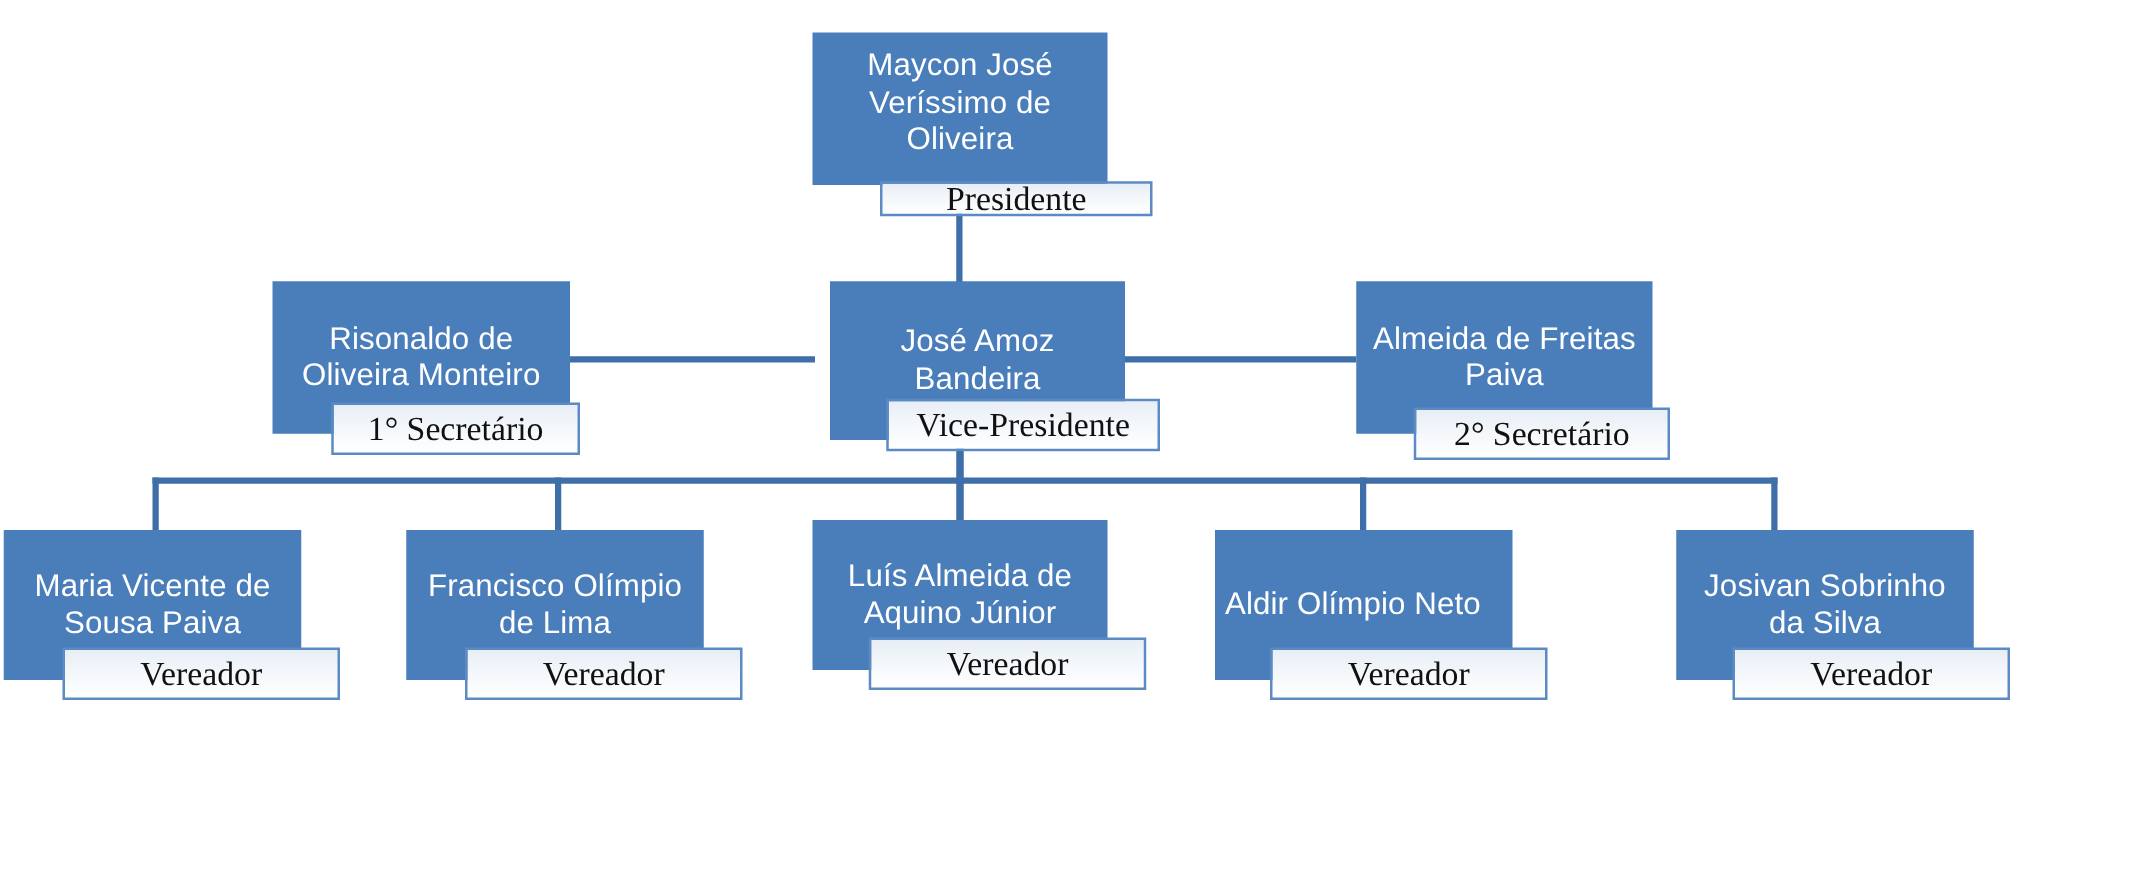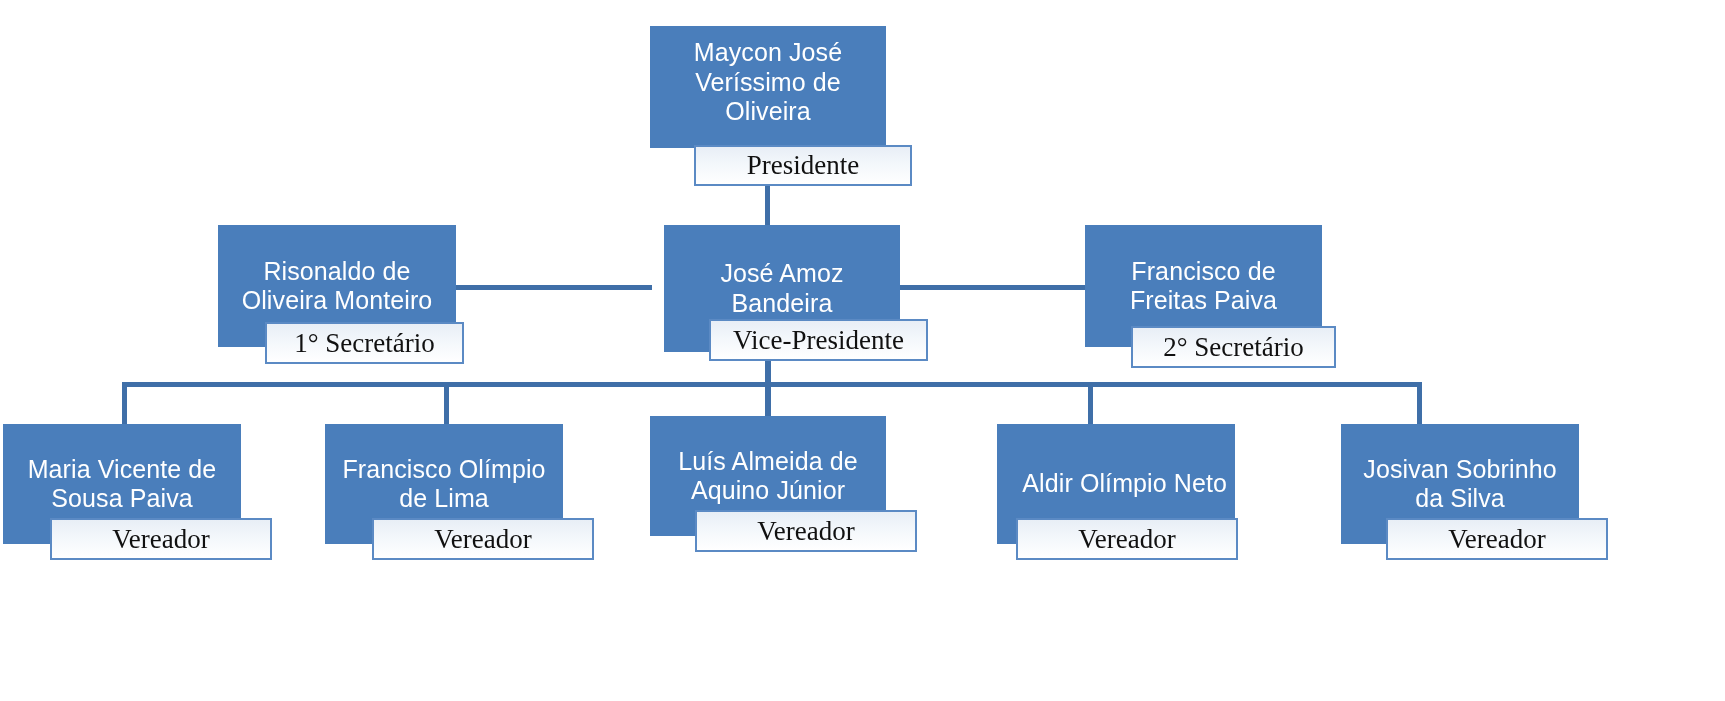--- a/index.html
+++ b/index.html
@@ -32,21 +32,21 @@
     position: absolute;
   }
   .node-box {
     position: absolute;
     left: 0;
     top: 0;
     background: #4a7ebb;
     color: #ffffff;
     display: flex;
     align-items: center;
-    justify-content: flex-end;
+    justify-content: flex-start;
     text-align: center;
     box-sizing: border-box;
     padding: 0 8px;
     font-size: 25px;
     line-height: 1.18;
     font-weight: 400;
     letter-spacing: 0.1px;
   }
   .node-box.top-align {
     align-items: flex-start;
@@ -87,21 +87,21 @@
   <div class="conn conn-v" style="left:122px; top:382px; height:42px;"></div>
   <div class="conn conn-v" style="left:444px; top:382px; height:42px;"></div>
   <div class="conn conn-v" style="left:765px; top:382px; width:6px; height:42px;"></div>
   <div class="conn conn-v" style="left:1088px; top:382px; height:42px;"></div>
   <div class="conn conn-v" style="left:1417px; top:382px; height:42px;"></div>
 
   <div class="node" style="left:650px; top:26px; width:236px; height:122px;">
     <div class="node-box top-align" style="width:236px; height:122px;">
       <span>Maycon José Veríssimo de Oliveira</span>
     </div>
-    <div class="node-label" style="left:44px; top:119px; width:218px; height:41px;">
+    <div class="node-label" style="left:54px; top:119px; width:218px; height:28px;">
       <span>Presidente</span>
     </div>
   </div>
 
   <div class="node" style="left:218px; top:225px; width:238px; height:122px;">
     <div class="node-box" style="width:238px; height:122px;">
       <span>Risonaldo de Oliveira Monteiro</span>
     </div>
     <div class="node-label" style="left:47px; top:97px; width:199px; height:42px;">
       <span>1° Secretário</span>
@@ -112,21 +112,21 @@
     <div class="node-box" style="width:236px; height:127px;">
       <span>José Amoz Bandeira</span>
     </div>
     <div class="node-label" style="left:45px; top:94px; width:219px; height:42px;">
       <span>Vice-Presidente</span>
     </div>
   </div>
 
   <div class="node" style="left:1085px; top:225px; width:237px; height:122px;">
     <div class="node-box" style="width:237px; height:122px;">
-      <span>Francisco de Freitas Paiva</span>
+      <span>Almeida de Freitas Paiva</span>
     </div>
     <div class="node-label" style="left:46px; top:101px; width:205px; height:42px;">
       <span>2° Secretário</span>
     </div>
   </div>
 
   <div class="node" style="left:3px; top:424px; width:238px; height:120px;">
     <div class="node-box" style="width:238px; height:120px;">
       <span>Maria Vicente de Sousa Paiva</span>
     </div>
@@ -147,21 +147,21 @@
   <div class="node" style="left:650px; top:416px; width:216px; height:120px;">
     <div class="node-box" style="width:236px; height:120px;">
       <span>Luís Almeida de Aquino Júnior</span>
     </div>
     <div class="node-label" style="left:45px; top:94px; width:222px; height:42px;">
       <span>Vereador</span>
     </div>
   </div>
 
   <div class="node" style="left:972px; top:424px; width:238px; height:120px;">
-    <div class="node-box" style="width:238px; height:120px;margin-left:25px;">
+    <div class="node-box" style="width:238px; height:120px;">
       <span>Aldir Olímpio Neto</span>
     </div>
     <div class="node-label" style="left:44px; top:94px; width:222px; height:42px;">
       <span>Vereador</span>
     </div>
   </div>
 
   <div class="node" style="left:1341px; top:424px; width:286px; height:120px;">
     <div class="node-box" style="width:238px; height:120px;">
       <span>Josivan Sobrinho da Silva</span>

